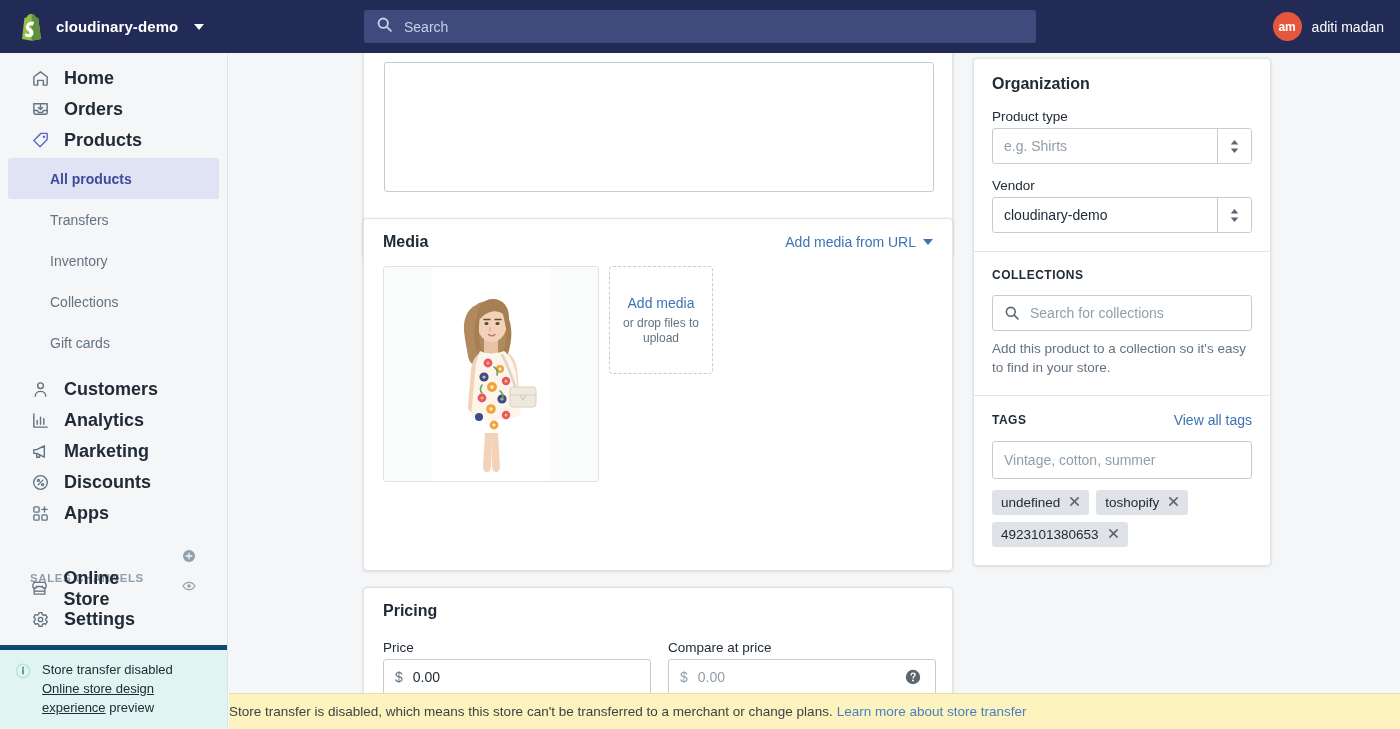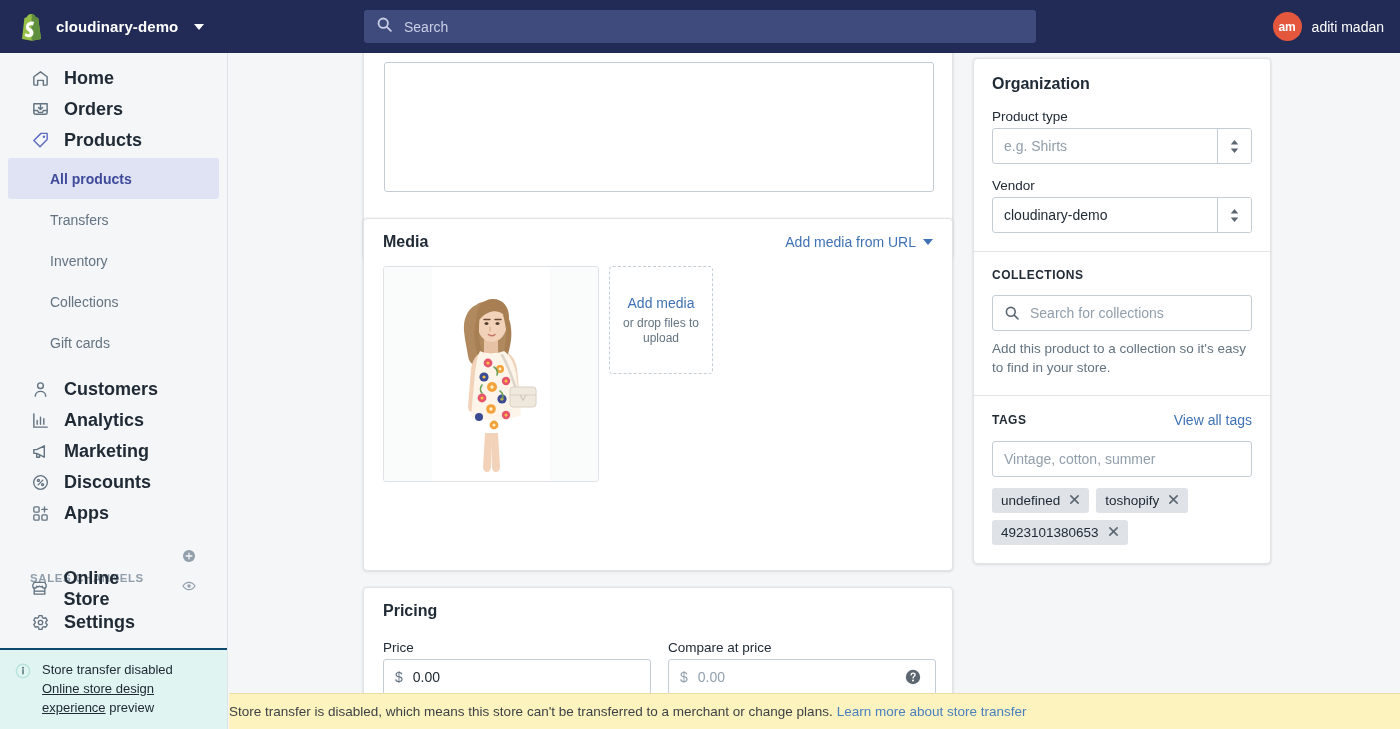--- a/index.html
+++ b/index.html
@@ -60,40 +60,40 @@
   }
   .sub-item.selected { background: #dfe3f3; color: #3f4b9a; font-weight: bold; }
   .nav-gap { height: 11px; }
   .channels-head {
     height: 30px; display: flex; align-items: center; justify-content: space-between;
     padding: 0 22px 0 22px; margin: 14px 8px 0 8px;
   }
   .channels-title { color: #919eab; font-size: 11.5px; font-weight: bold; letter-spacing: .6px; margin-top: 39px; }
   .settings-row { margin-top: auto; margin-bottom: 10px; }
   .store-note {
-    background: #e0f5f2; border-top: 2px solid #0c4a6e;
+    background: #e0f5f2; border-top: 5px solid #0c4a6e;
     padding: 10px 14px 12px 14px; display: flex; gap: 10px; align-items: flex-start;
   }
   .store-note-text { font-size: 13px; color: #212b36; line-height: 19px; }
   .store-note-text u { text-decoration: underline; }
 
   
   .main {
     position: absolute; top: 53px; left: 229px; width: 1171px; height: 676px;
     background: #f4f6f8; overflow: hidden;
   }
   .card {
     background: #ffffff; border: 1px solid #e1e3e5; border-radius: 4px;
     box-shadow: 0 0 0 1px rgba(63,63,68,0.03), 0 1px 3px rgba(63,63,68,0.10);
   }
   .card-title { font-size: 16px; font-weight: bold; color: #212b36; }
   .field-label { font-size: 13.5px; color: #212b36; margin-bottom: 4px; }
   .input {
     height: 36px; border: 1px solid #c4cdd5; border-radius: 3px; background: #fff;
-    display: flex; align-items: center; padding: 17px 11px; font-size: 14px;
+    display: flex; align-items: center; padding: 10px 11px; font-size: 14px;
   }
   .ph { color: #919eab; text-align: right; }
   .val { color: #212b36; }
   .link { color: #3f72b5; font-size: 14px; cursor: pointer; }
 
   
   .desc-card { position: absolute; left: 134px; top: -52px; width: 590px; height: 258px; }
   .desc-area {
     position: absolute; left: 20px; top: 60px; width: 550px; height: 130px;
     border: 1px solid #c4cdd5; border-radius: 3px; background: #fff;
@@ -126,21 +126,21 @@
   .select {
     height: 36px; border: 1px solid #c4cdd5; border-radius: 3px; background: #fff;
     display: flex; align-items: center; justify-content: space-between; padding-left: 11px;
     font-size: 14px; overflow: hidden;
   }
   .select-btn {
     width: 34px; height: 100%; border-left: 1px solid #c4cdd5; background: #fff;
     display: flex; flex-direction: column; align-items: center; justify-content: center; gap: 3px;
   }
   .helper { color: #637381; font-size: 13.5px; line-height: 19px; margin-top: 8px; }
-  .tag-input { height: 22px; }
+  .tag-input { height: 38px; }
   .tags-row { display: flex; flex-wrap: wrap; gap: 7px; margin-top: 11px; }
   .tag {
     background: #dfe3e8; border-radius: 3px; height: 25px;
     display: flex; align-items: center; gap: 9px; padding: 0 9px;
     font-size: 13.5px; color: #212b36; cursor: pointer;
   }
 
   
   .banner {
     position: absolute; left: 229px; bottom: 0; width: 1171px; height: 36px;

